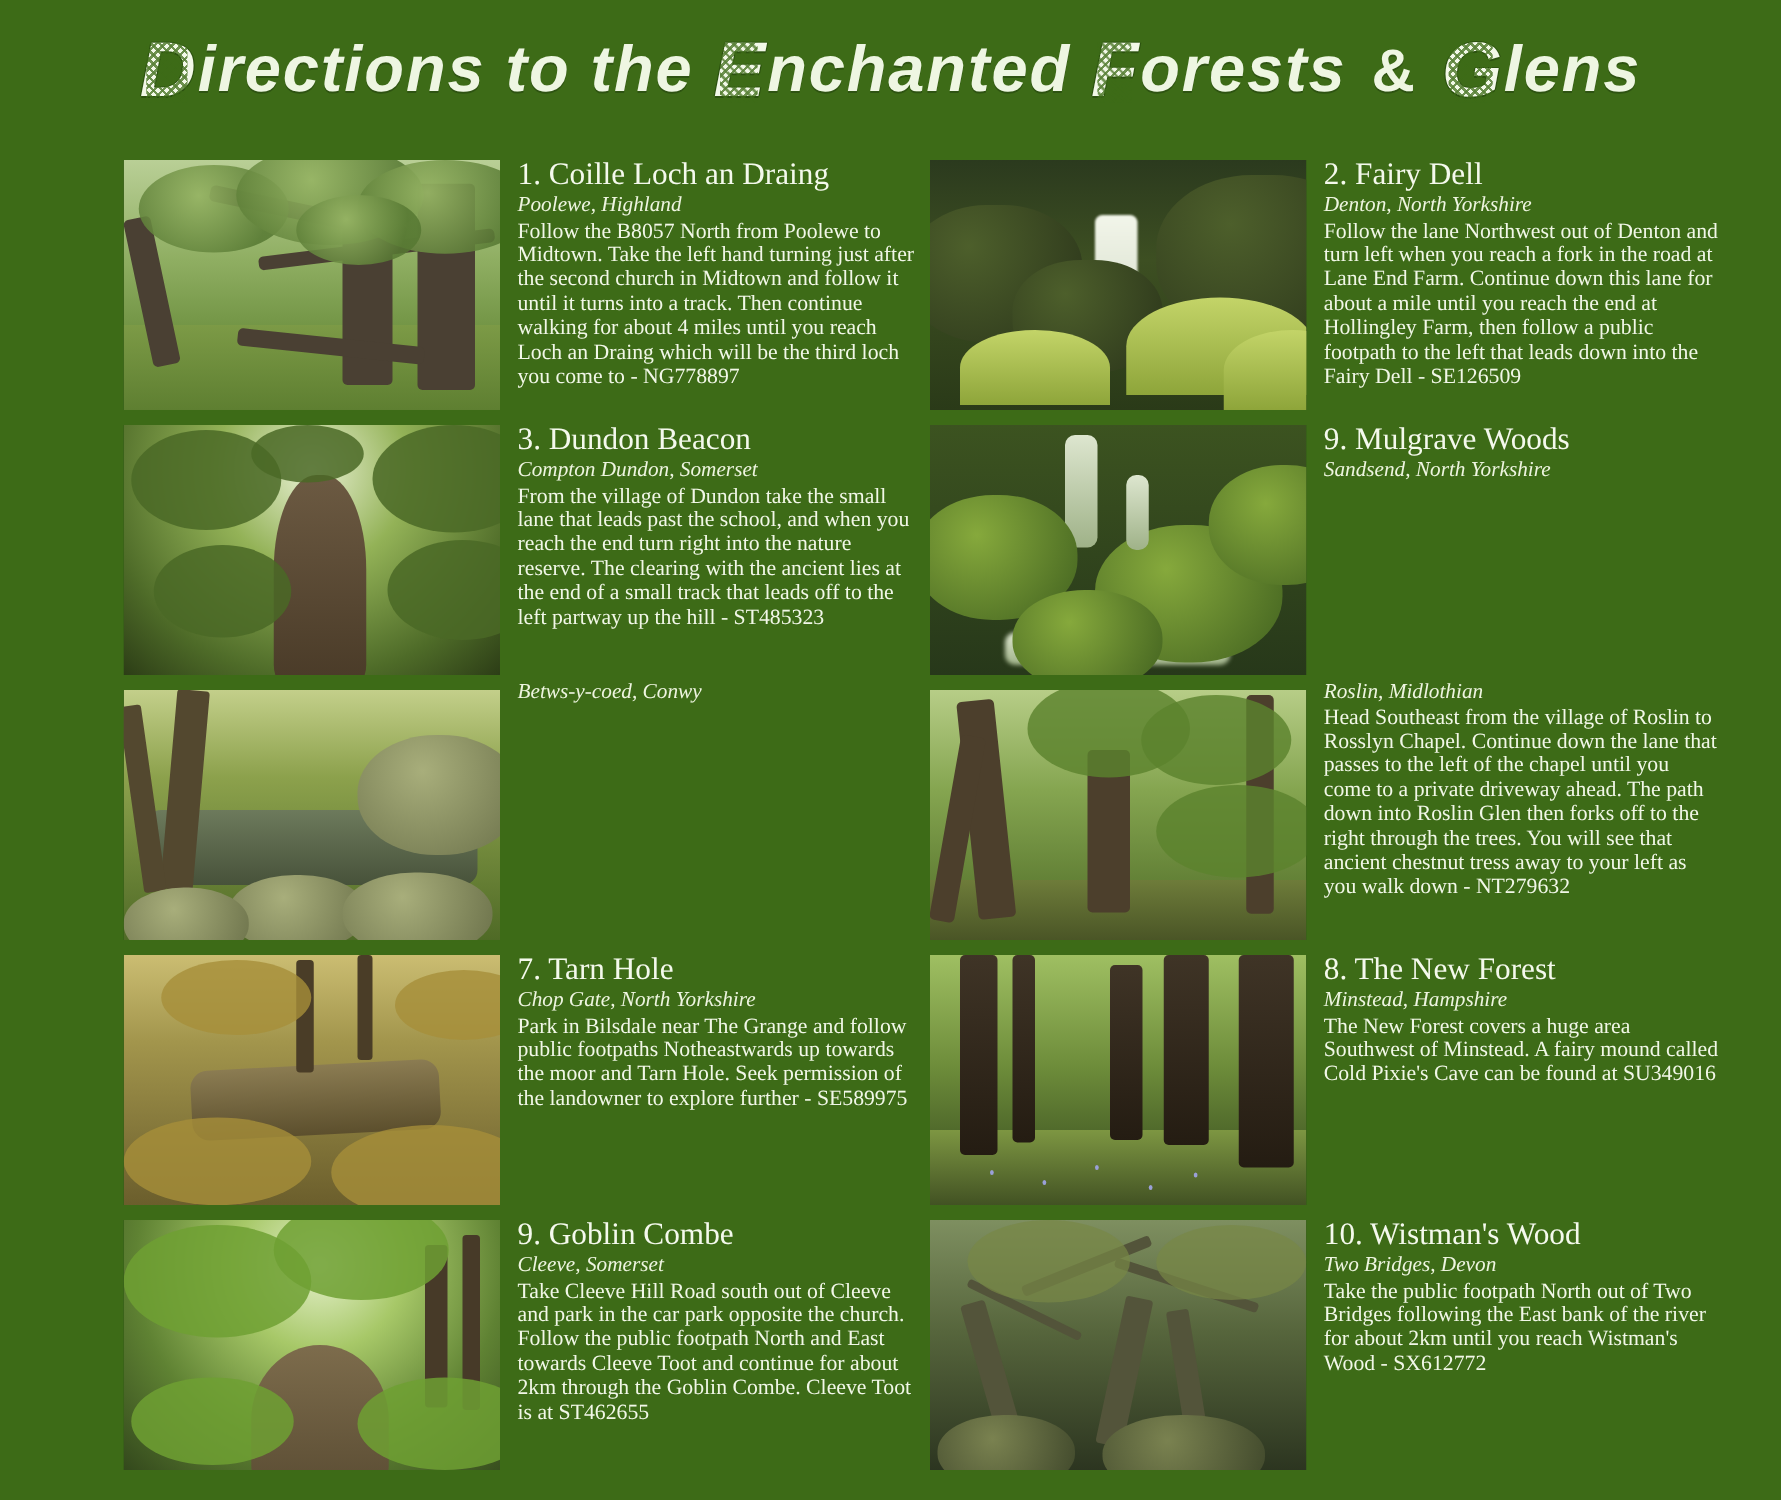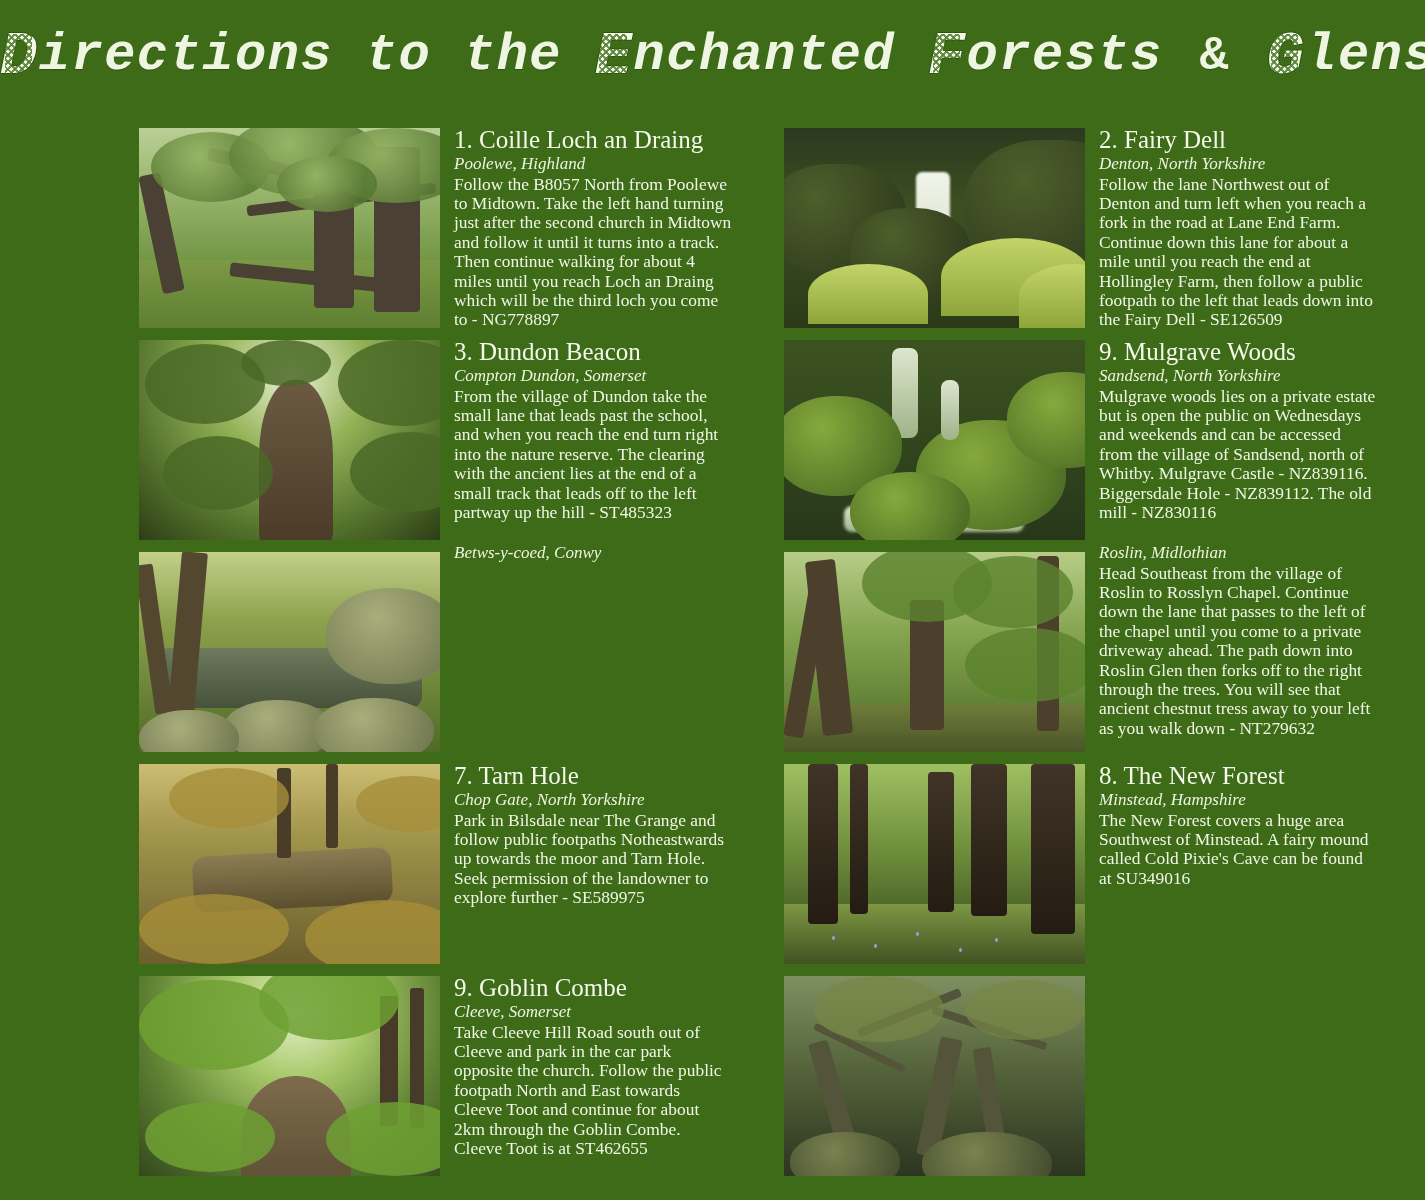--- a/index.html
+++ b/index.html
@@ -17,21 +17,21 @@
   }
 
   
   .poster-title {
     position: absolute;
     left: 0;
     top: 22px;
     width: 1425px;
     text-align: center;
     color: #eef6e2;
-    font-family: Liberation Mono, monospace;
+    font-family: Liberation Sans, sans-serif;
     font-size: 52px;
     font-weight: bold;
     font-style: italic;
     letter-spacing: 1.5px;
     white-space: nowrap;
     line-height: 1.12;
     text-shadow: 0 1px 0 rgba(20,40,8,.35);
   }
   .poster-title .cap {
     font-size: 62px;
@@ -76,21 +76,20 @@
     column-gap: 0px;
     row-gap: 0px;
     padding-left: 99px;
     box-sizing: border-box;
   }
   .entry {
     display: flex;
     align-items: flex-start;
     height: 212px;
     box-sizing: border-box;
-    margin-left: 40px;
   }
   .entry-photo {
     width: 301px;
     height: 200px;
     flex: 0 0 301px;
     margin-top: 10px;
     border: 0;
     position: relative;
     overflow: hidden;
     background: #2f4a18;
@@ -276,21 +275,20 @@
         <div class="moss" style="left:-4%;top:28%;width:130px;height:100px;"></div>
         <div class="moss" style="left:44%;top:40%;width:150px;height:110px;"></div>
         <div class="moss" style="left:74%;top:16%;width:120px;height:96px;"></div>
         <div class="moss" style="left:22%;bottom:-6%;width:120px;height:80px;"></div>
         <div class="str" style="left:52%;top:20%;width:18px;height:60px;"></div>
       </div>
     </div>
     <div class="entry-body">
       <div class="entry-title">9. Mulgrave Woods</div>
       <div class="entry-location">Sandsend, North Yorkshire</div>
-      <div class="entry-text">Mulgrave woods lies on a private estate but is open the public on Wednesdays and weekends and can be accessed from the village of Sandsend, north of Whitby. Mulgrave Castle - NZ839116. Biggersdale Hole - NZ839112. The old mill - NZ830116</div>
     </div>
   </div>
 
   <div class="entry">
     <div class="entry-photo">
       <div class="scene s5">
         <div class="sky"></div>
         <div class="str" style="left:6%;top:48%;width:88%;height:60px;"></div>
         <div class="t" style="left:12%;top:0%;width:26px;height:160px;transform:rotate(5deg);"></div>
         <div class="t" style="left:2%;top:6%;width:18px;height:150px;transform:rotate(-8deg);"></div>
@@ -398,15 +396,20 @@
         <div class="t" style="left:68%;bottom:12%;width:18px;height:105px;transform:rotate(-9deg);"></div>
         <div class="t" style="left:24%;top:16%;width:110px;height:9px;transform:rotate(-22deg);"></div>
         <div class="t" style="left:48%;top:24%;width:120px;height:8px;transform:rotate(18deg);"></div>
         <div class="t" style="left:8%;top:34%;width:100px;height:7px;transform:rotate(26deg);"></div>
         <div class="rock" style="left:2%;bottom:-8%;width:110px;height:60px;"></div>
         <div class="rock" style="left:46%;bottom:-10%;width:130px;height:64px;"></div>
         <div class="leaf" style="left:10%;top:0%;width:130px;height:66px;"></div>
         <div class="leaf" style="left:60%;top:2%;width:120px;height:60px;"></div>
       </div>
     </div>
+    <div class="entry-body">
+      <div class="entry-title">10. Wistman's Wood</div>
+      <div class="entry-location">Two Bridges, Devon</div>
+      <div class="entry-text">Take the public footpath North out of Two Bridges following the East bank of the river for about 2km until you reach Wistman's Wood - SX612772</div>
+    </div>
   </div>
 
 </div>
 
 </body></html>

